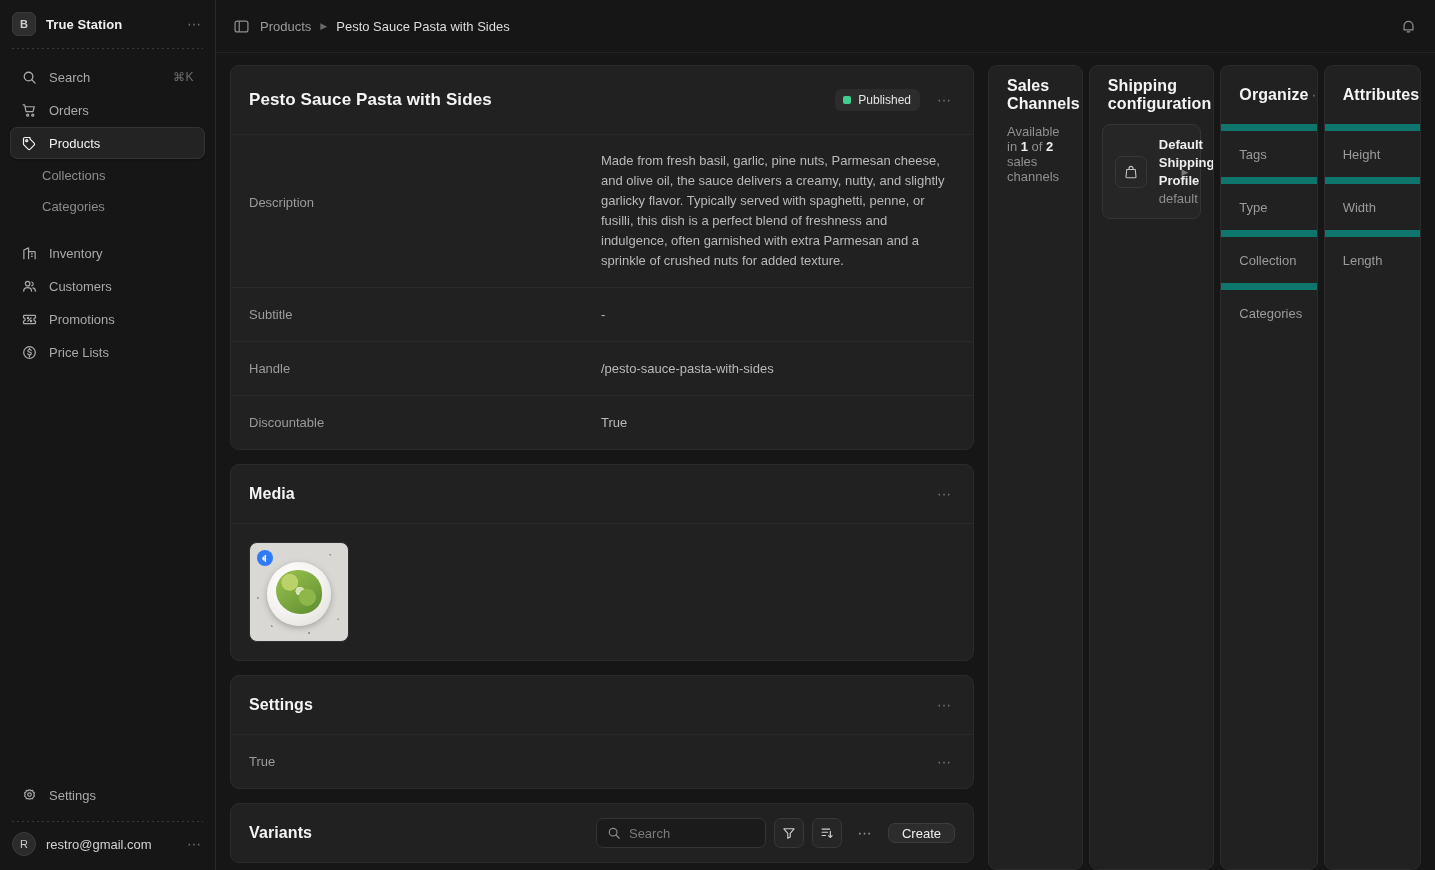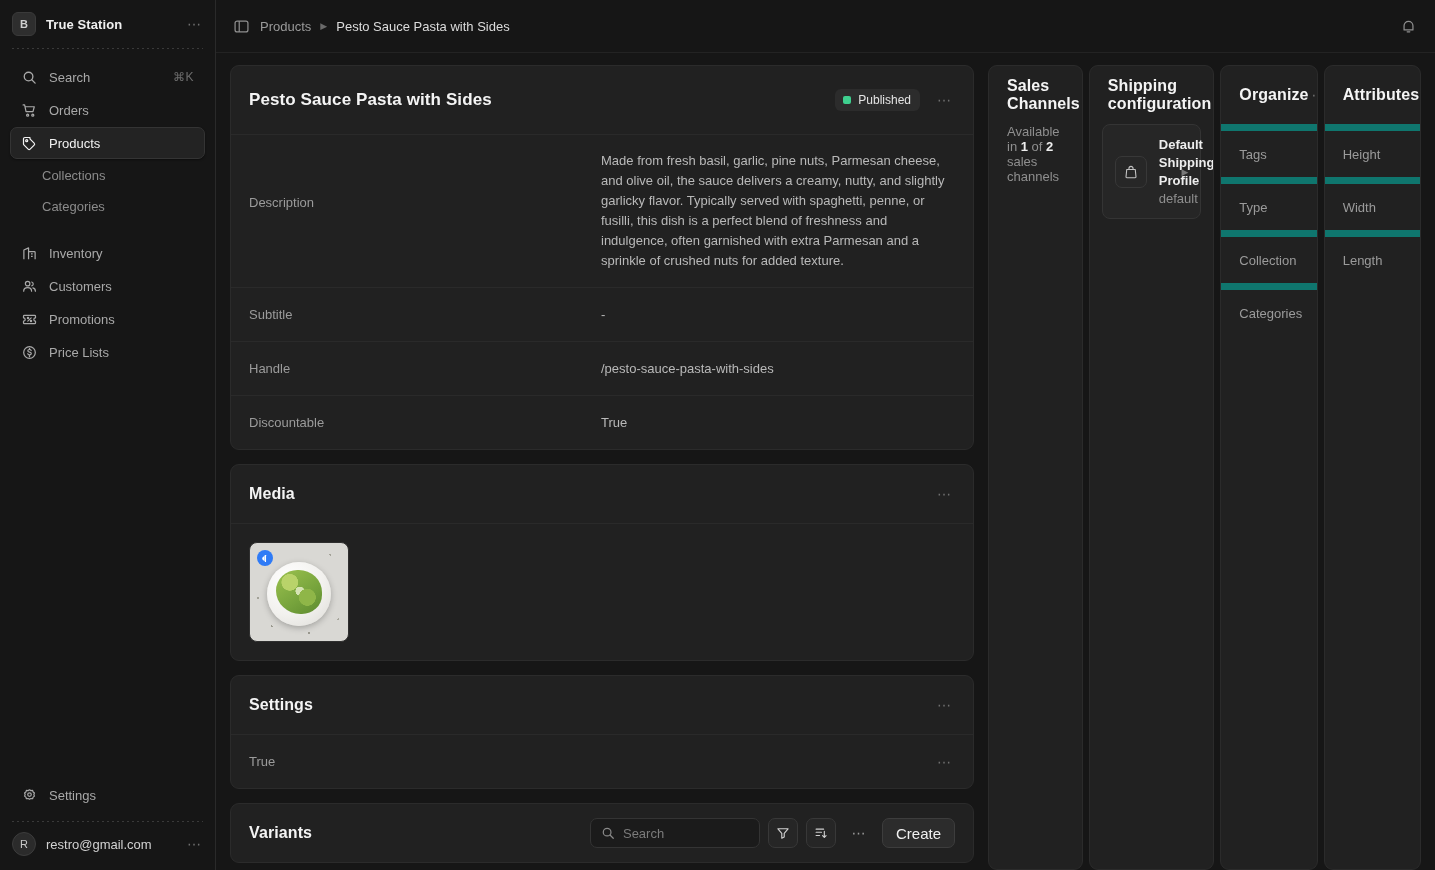--- a/index.html
+++ b/index.html
@@ -190,23 +190,23 @@
     background: #262626; border: 1px solid #383838;
     display: flex; align-items: center; justify-content: center; cursor: pointer;
   }
   .dots-btn {
     width: 30px; height: 30px; border-radius: 7px;
     background: transparent; border: 1px solid transparent;
     display: flex; align-items: center; justify-content: center; cursor: pointer;
     color: #9a9a9a; font-size: 14px; letter-spacing: 1px;
   }
   .create-btn {
-    height: 30px; padding: 0 13px; border-radius: 7px;
+    height: 20px; padding: 0 13px; border-radius: 7px;
     background: #2c2c2c; border: 1px solid #3d3d3d;
-    color: #f0f0f0; font-size: 15px; font-weight: 500;
+    color: #f0f0f0; font-size: 13px; font-weight: 500;
     display: flex; align-items: center; cursor: pointer;
     font-family: "Liberation Sans", sans-serif;
   }
 
   
   .sc-body { padding: 0 18px 18px 18px; }
   .sc-row { display: flex; align-items: center; gap: 12px; margin-bottom: 16px; }
   .icon-box {
     width: 32px; height: 32px; border-radius: 7px;
     background: #272727; border: 1px solid #383838;

